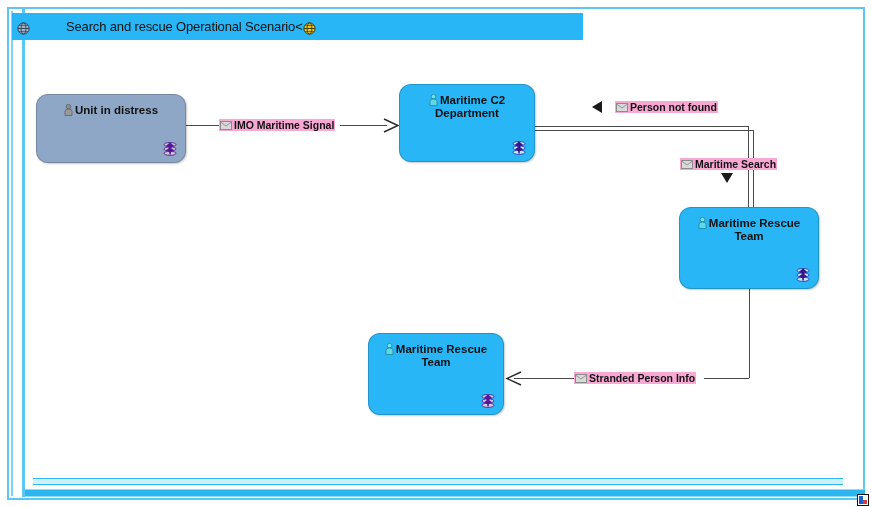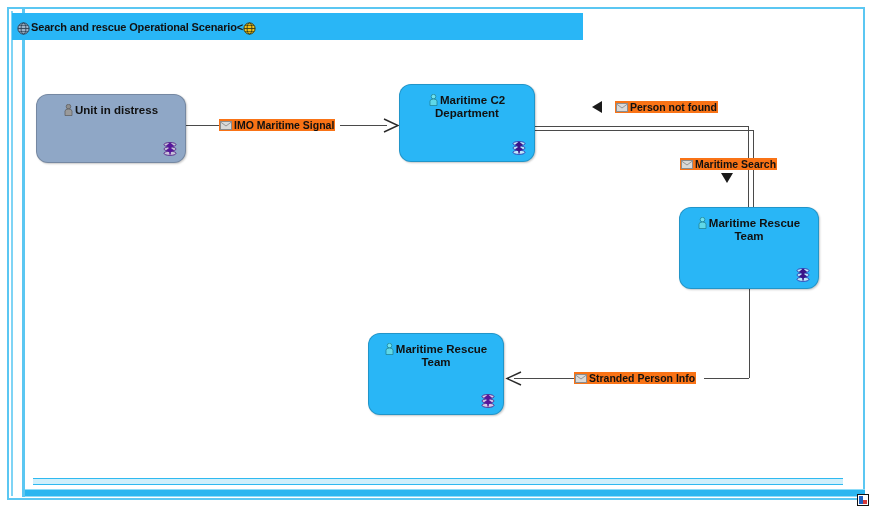--- a/index.html
+++ b/index.html
@@ -61,25 +61,26 @@
   .titlebar{
     position:absolute;
     left:12px; top:13px;
     width:571px; height:27px;
     background:#29B6F6;
     display:flex;align-items:center;
     padding-left:5px;
     box-sizing:border-box;
   }
   .title-text{
-    font-size:11px;
-    font-weight:bold;
+    font-size:13px;
+    font-weight:normal;
     color:#111111;
     white-space:nowrap;
     letter-spacing:-0.15px;
+    margin-left:35px;
   }
   .globe{
     display:inline-block;
     width:13px;height:13px;
     border-radius:50%;
     margin-right:1px;
     position:relative;
     top:2px;
     flex:0 0 auto;
   }
@@ -132,21 +133,21 @@
   .seg{ position:absolute; background:#4A4A4A; }
   .seg.h{ height:1px; }
   .seg.v{ width:1px; }
 
   .conn-label{
     position:absolute;
     font-size:10.5px;
     font-weight:bold;
     color:#111111;
     white-space:nowrap;
-    background:#f97316;
+    background:#f9a8d4;
     padding:0 1px;
     line-height:12px;
   }
   .msg-ico{
     display:inline-block;
     width:12px;height:9px;
     vertical-align:-1px;
     margin-right:2px;
   }
 

